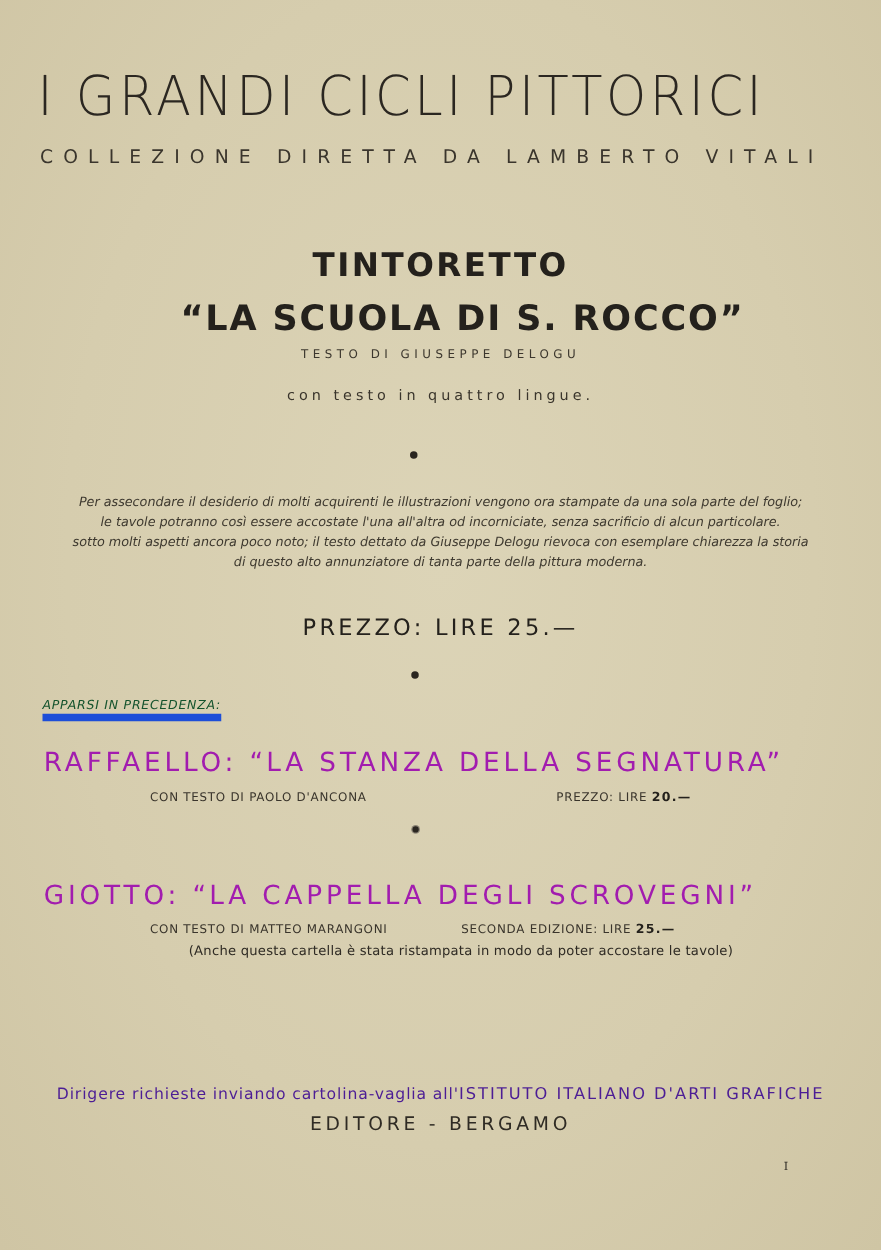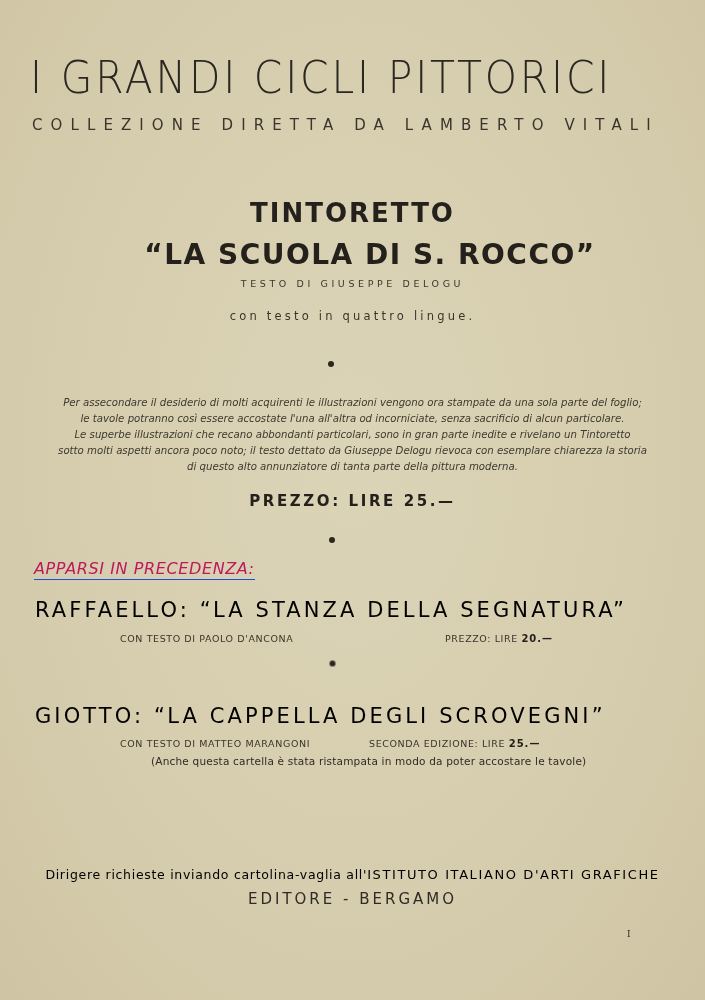--- a/index.html
+++ b/index.html
@@ -46,37 +46,37 @@
   }
   .dot.ring { background: #2a2620; box-shadow: 0 0 0 1px #8c8576; }
   .paragraph {
     top: 395px; left: 34px; right: 34px;
     font-style: italic; font-size: 10.2px; line-height: 16px; color: #3e392f;
     text-align: justify; text-align-last: center;
   }
   .paragraph span { display: block; }
   .paragraph span.last { text-align: center; }
   .price {
-    top: 492px; font-weight: bold; font-size: 15px; letter-spacing: 2.6px; color: #24211c;
+    top: 492px; font-weight: normal; font-size: 18px; letter-spacing: 2.6px; color: #24211c;
   }
   .previous-label {
     top: 559px; left: 34px; right: auto; text-align: left;
-    font-style: italic; font-size: 16px; letter-spacing: 0.6px; color: #be185d;
-    border-bottom: 1px solid #1d4ed8; padding-bottom: 1px;
+    font-style: italic; font-size: 10px; letter-spacing: 0.6px; color: #14532d;
+    border-bottom: 6px solid #1d4ed8; padding-bottom: 1px;
   }
   .prev-title {
     left: 35px; right: auto; text-align: left;
-    font-size: 21px; letter-spacing: 3.1px; color: #000000; white-space: nowrap;
+    font-size: 21px; letter-spacing: 3.1px; color: #a21caf; white-space: nowrap;
   }
   .prev-sub {
     font-size: 9.5px; letter-spacing: 0.6px; color: #3a352c; white-space: nowrap;
   }
   .prev-sub b { font-size: 10px; letter-spacing: 1px; color: #24211c; }
   .note { font-size: 10.5px; color: #2f2b24; letter-spacing: 0.2px; margin-left: 32px; }
-  .footer1 { top: 867px; font-size: 12.5px; letter-spacing: 0.7px; color: #000000; }
+  .footer1 { top: 867px; font-size: 12.5px; letter-spacing: 0.7px; color: #4c1d95; }
   .footer1 .caps { letter-spacing: 1.6px; font-size: 13px; }
   .footer2 { top: 890px; font-size: 15px; letter-spacing: 3px; color: #2f2b24; }
   .pageno {
     position: absolute; top: 929px; left: 627px;
     font-family: "DejaVu Serif", serif; font-size: 9px; color: #2f2b24;
   }
 </style>
 </head>
 <body>
 
@@ -88,21 +88,20 @@
 <div class="abs main-author">TESTO DI GIUSEPPE DELOGU</div>
 <div class="abs main-desc">
   <div class="line2">con testo in quattro lingue.</div>
 </div>
 
 <div class="dot" style="left:328px; top:361px;"></div>
 
 <div class="abs paragraph">
   <span>Per assecondare il desiderio di molti acquirenti le illustrazioni vengono ora stampate da una sola parte del foglio;</span>
   <span>le tavole potranno così essere accostate l'una all'altra od incorniciate, senza sacrificio di alcun particolare.</span>
-  <span>Le superbe illustrazioni che recano abbondanti particolari, sono in gran parte inedite e rivelano un Tintoretto</span>
   <span>sotto molti aspetti ancora poco noto; il testo dettato da Giuseppe Delogu rievoca con esemplare chiarezza la storia</span>
   <span class="last">di questo alto annunziatore di tanta parte della pittura moderna.</span>
 </div>
 
 <div class="abs price">PREZZO: LIRE 25.—</div>
 
 <div class="dot" style="left:329px; top:537px;"></div>
 
 <div class="abs previous-label">APPARSI IN PRECEDENZA:</div>
 

